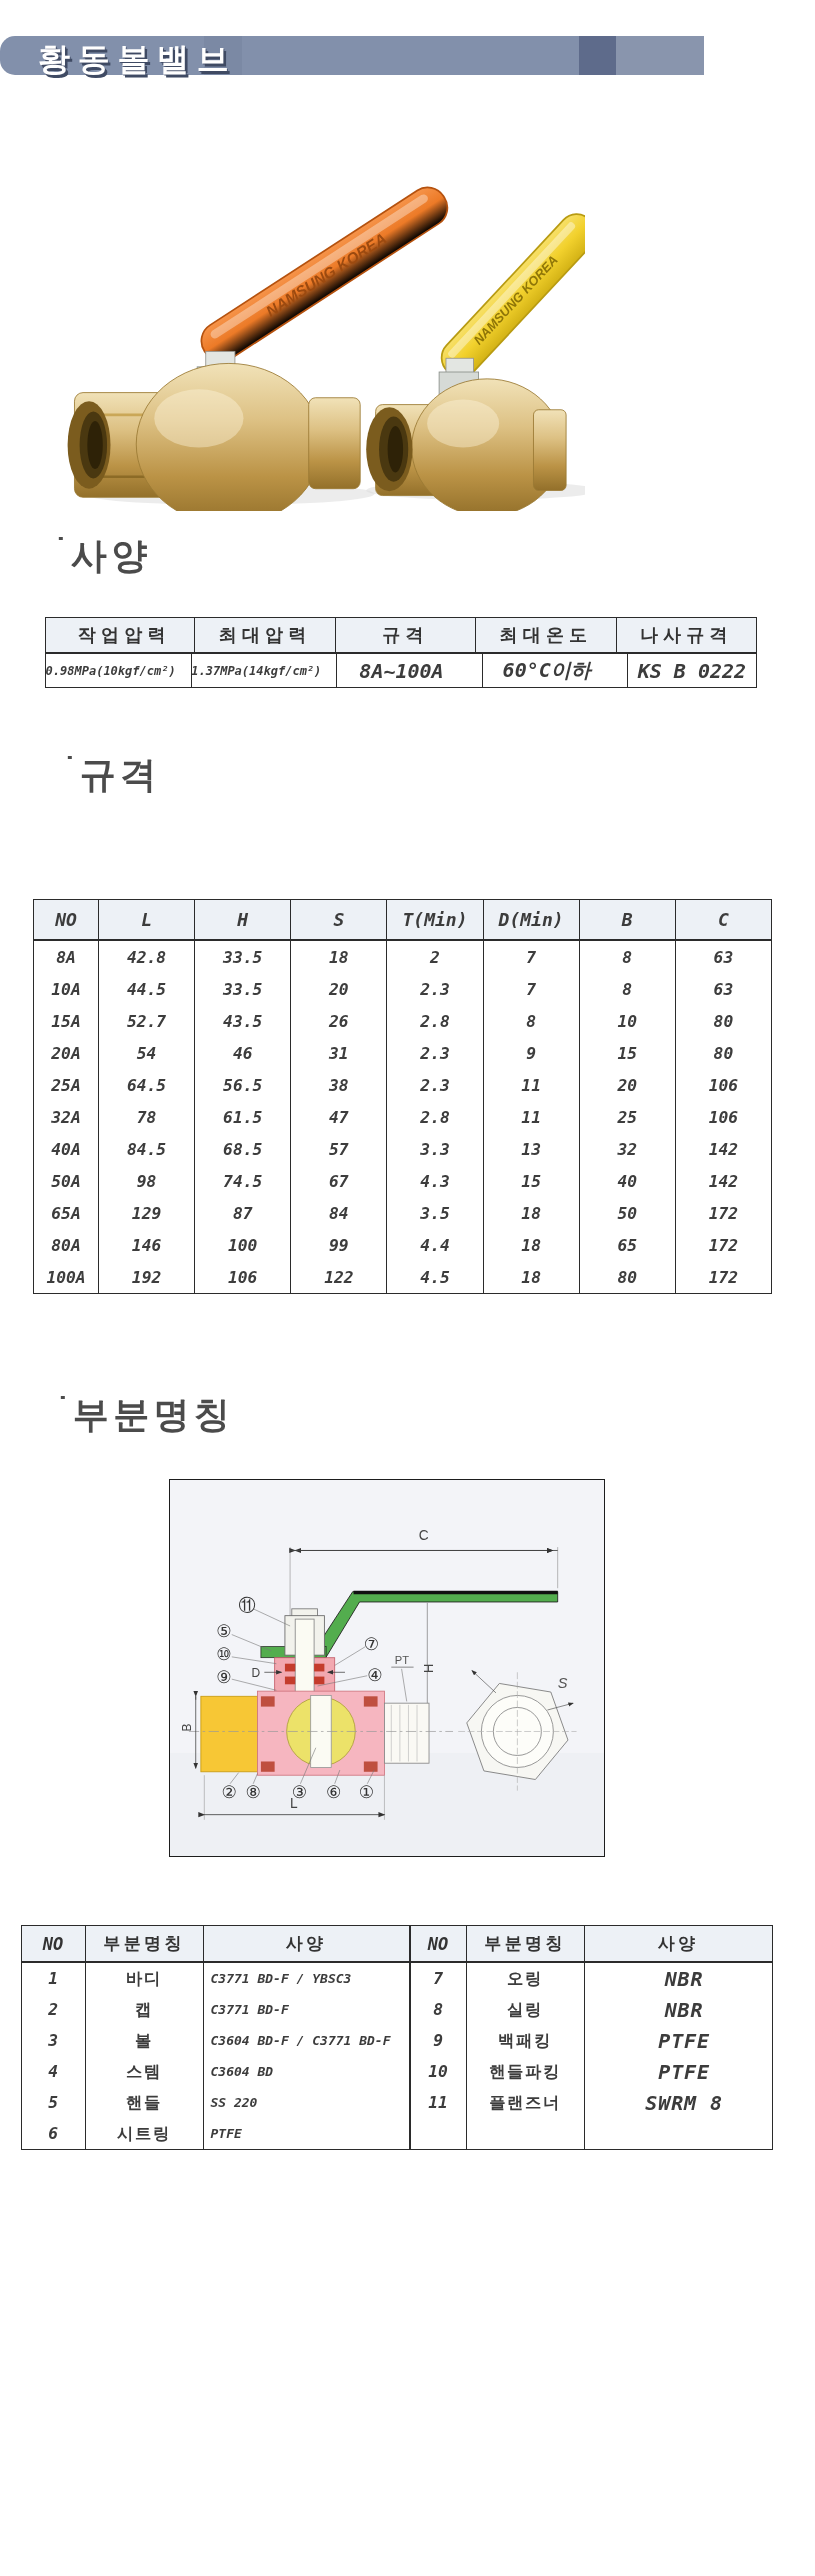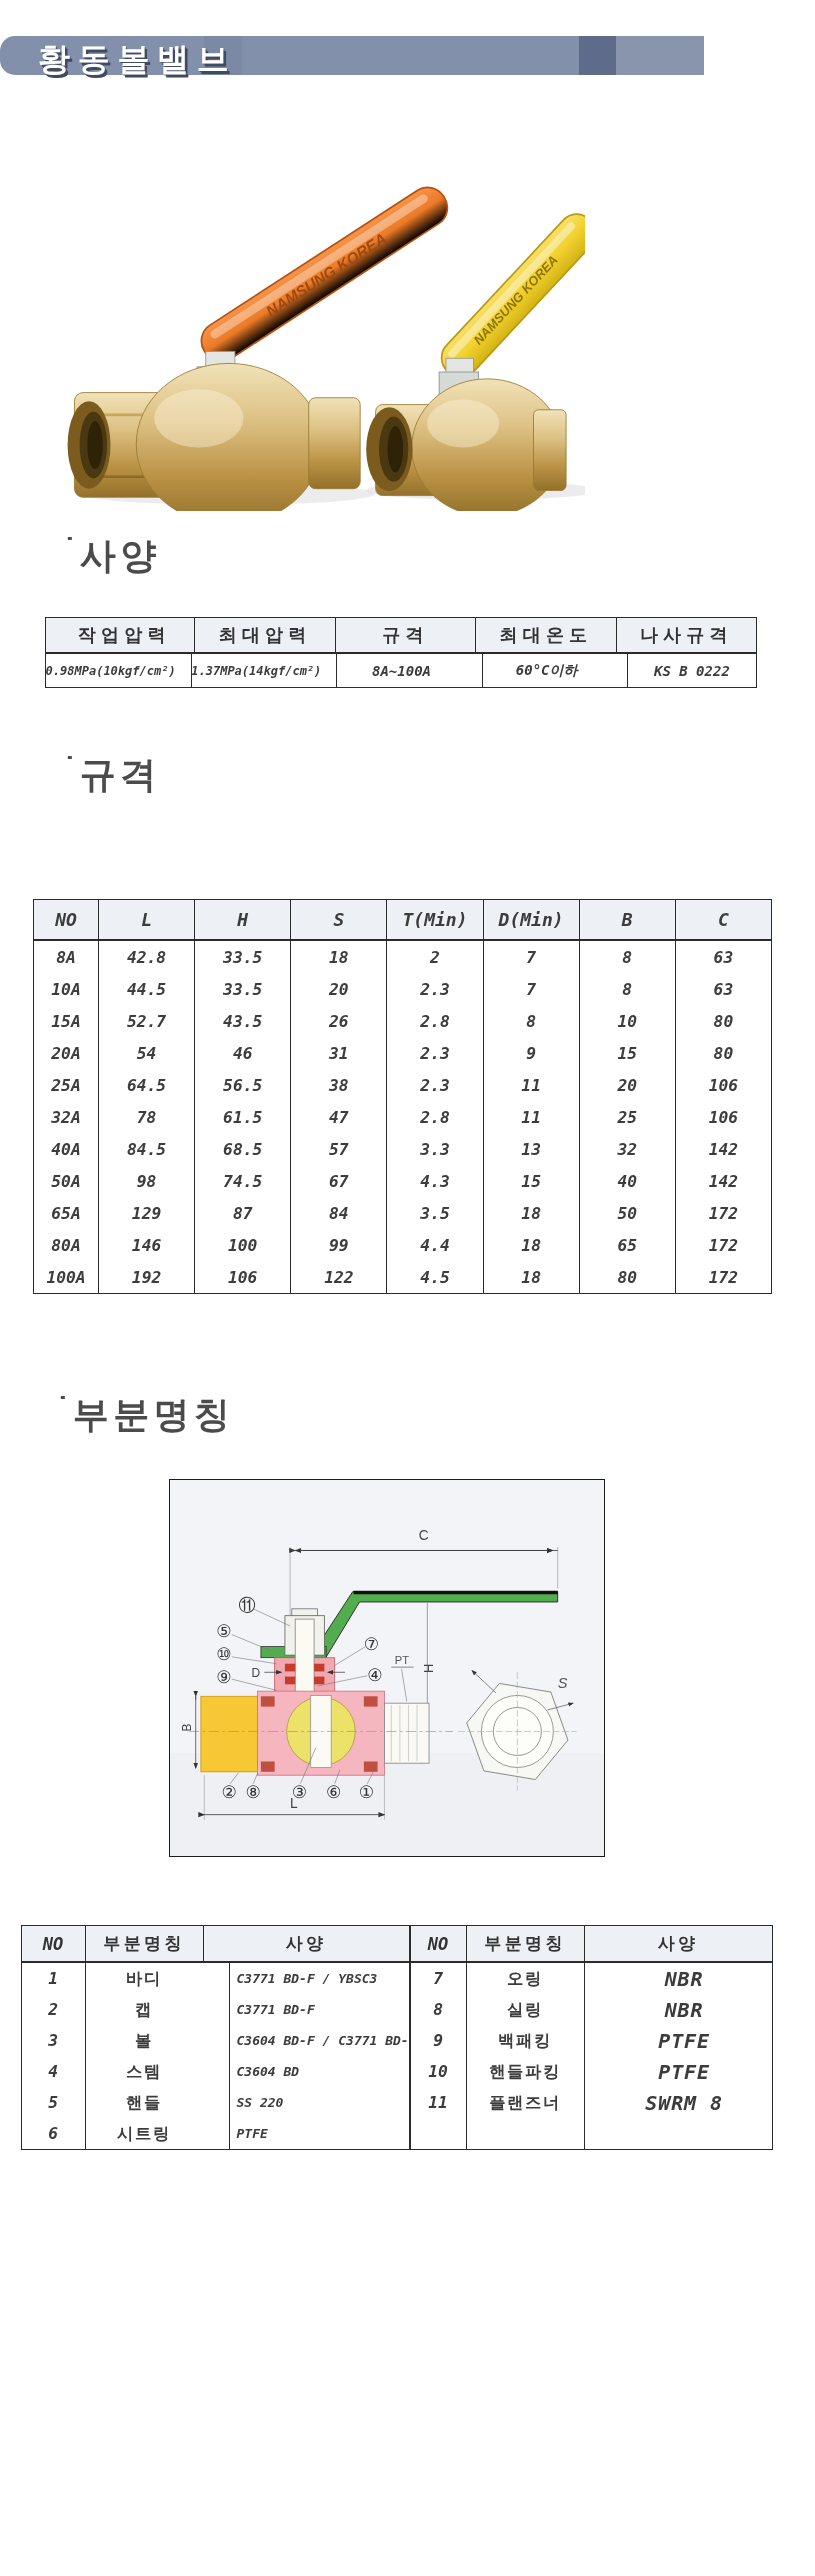--- a/index.html
+++ b/index.html
@@ -11,37 +11,37 @@
   .banner .seg-a{position:absolute;left:204px;top:0;width:38px;height:100%;background:#7b89a4;}
   .banner .seg-b{position:absolute;left:579px;top:0;width:37px;height:100%;background:#5e6b8b;}
   .banner .seg-c{position:absolute;left:616px;top:0;width:88px;height:100%;background:#8995ad;}
   .banner-title{position:absolute;left:38px;top:1.7px;font-weight:bold;font-size:32px;
         color:#ffffff;letter-spacing:7.7px;
         text-shadow:2.6px 2.6px 0 #3f4a63,0.9px 0.9px 0 #4a5570;z-index:2;}
 
   
   .section-h{position:absolute;font-weight:bold;font-size:36px;color:#4b4b4b;letter-spacing:4.3px;}
   .section-h .dot{font-size:29px;vertical-align:8.6px;margin-right:0.9px;color:#4b4b4b;}
-  #h-spec{left:65px;top:532px;text-align:right;}
+  #h-spec{left:56px;top:532px;text-align:right;}
   #h-size{left:65px;top:751px;}
   #h-parts{left:58px;top:1391px;}
 
   
   .tbl{position:absolute;border:1.7px solid #2b2b2b;background:#fff;}
   .thead{display:grid;background:#edf1f6;border-bottom:2.6px solid #2b2b2b;}
   .row{display:grid;}
   .cell{display:flex;align-items:center;justify-content:center;color:#3c3c3c;overflow:hidden;white-space:nowrap;}
   .cell + .cell{border-left:1.7px solid #2b2b2b;}
 
   #spec-table{left:45px;top:617px;width:710px;}
   #spec-table .thead,#spec-table .row{grid-template-columns:repeat(5,1fr);}
   #spec-table .thead{height:34px;padding-left:8px;}
   #spec-table .row{height:33px;gap:16px;}
   #spec-table .thead .cell{font-weight:bold;font-size:18px;letter-spacing:5.2px;color:#333;}
-  #spec-table .row .cell{font-family:"DejaVu Sans Mono",monospace;font-style:italic;font-weight:bold;font-size:14px;}
+  #spec-table .row .cell{font-family:"DejaVu Sans Mono",monospace;font-style:italic;font-weight:bold;font-size:20px;}
   #spec-table .row .cell:nth-child(1),
   #spec-table .row .cell:nth-child(2){font-size:12px;}
 
   #size-table{left:33px;top:899px;width:737px;}
   #size-table .thead,#size-table .row{grid-template-columns:64px repeat(7,1fr);}
   #size-table .thead{height:39px;}
   #size-table .row{height:32px;}
   #size-table .thead .cell{font-family:"DejaVu Sans Mono",monospace;font-style:italic;font-weight:bold;font-size:18px;}
   #size-table .row .cell{font-family:"DejaVu Sans Mono",monospace;font-style:italic;font-weight:bold;font-size:16.3px;color:#3d3d3d;}
 
@@ -49,21 +49,21 @@
   #parts-table .thead,#parts-table .row{grid-template-columns:63px 118px 206px 57px 118px 1fr;}
   #parts-table .thead{height:35px;}
   #parts-table .row{height:31px;}
   #parts-table .thead .cell{font-weight:bold;font-size:17px;letter-spacing:3.4px;color:#333;}
   #parts-table .thead .cell:nth-child(1),
   #parts-table .thead .cell:nth-child(4){font-family:"DejaVu Sans Mono",monospace;font-style:italic;letter-spacing:0;}
   #parts-table .row .cell{font-weight:bold;font-size:16.3px;letter-spacing:1.7px;}
   #parts-table .row .cell:nth-child(1),
   #parts-table .row .cell:nth-child(4){font-family:"DejaVu Sans Mono",monospace;font-style:italic;letter-spacing:0;}
   #parts-table .row .cell:nth-child(3){justify-content:flex-start;padding-left:6.9px;
-        font-family:"DejaVu Sans Mono",monospace;font-style:italic;font-size:13px;letter-spacing:0;margin-left:26px;}
+        font-family:"DejaVu Sans Mono",monospace;font-style:italic;font-size:13px;letter-spacing:0;}
   #parts-table .row .cell:nth-child(6){font-family:"DejaVu Sans Mono",monospace;font-style:italic;font-size:20px;letter-spacing:0.9px;padding-left:12px;}
   #parts-table .thead .cell:nth-child(4),
   #parts-table .row .cell:nth-child(4){border-left-width:2.6px;}
 
   
   #product-photo{position:absolute;left:53px;top:82px;width:532px;height:429px;}
 
   
   #diagram-box{position:absolute;left:169px;top:1479px;width:434px;height:376px;
         border:1.7px solid #1d1d1d;background:#f3f4f8;}

